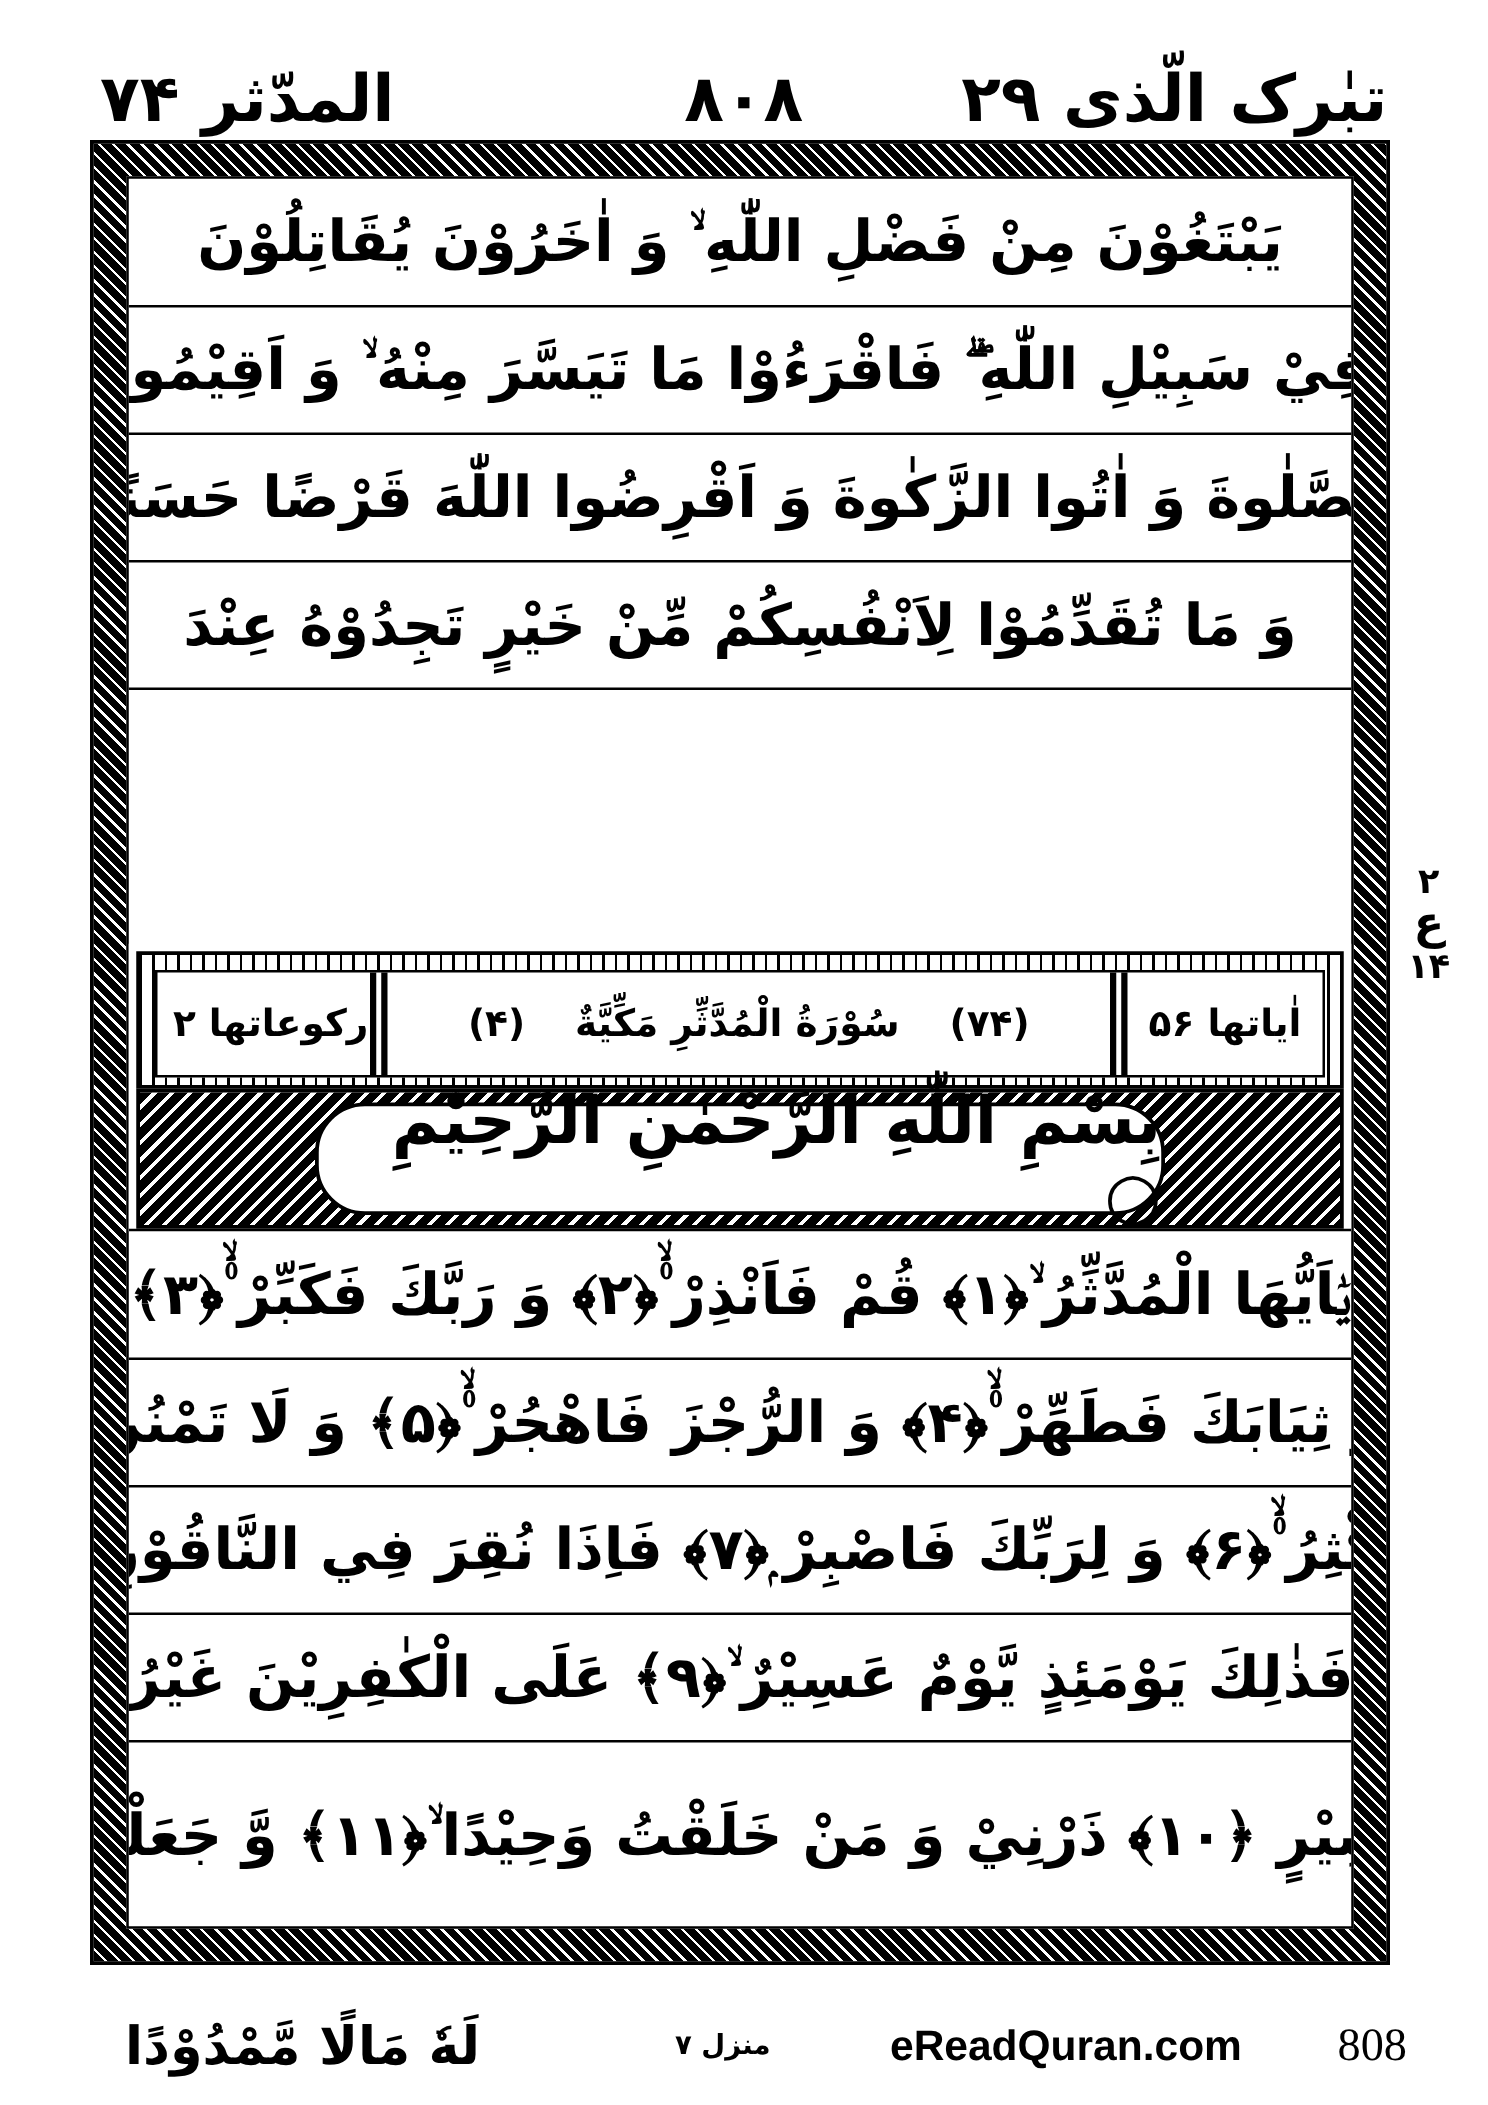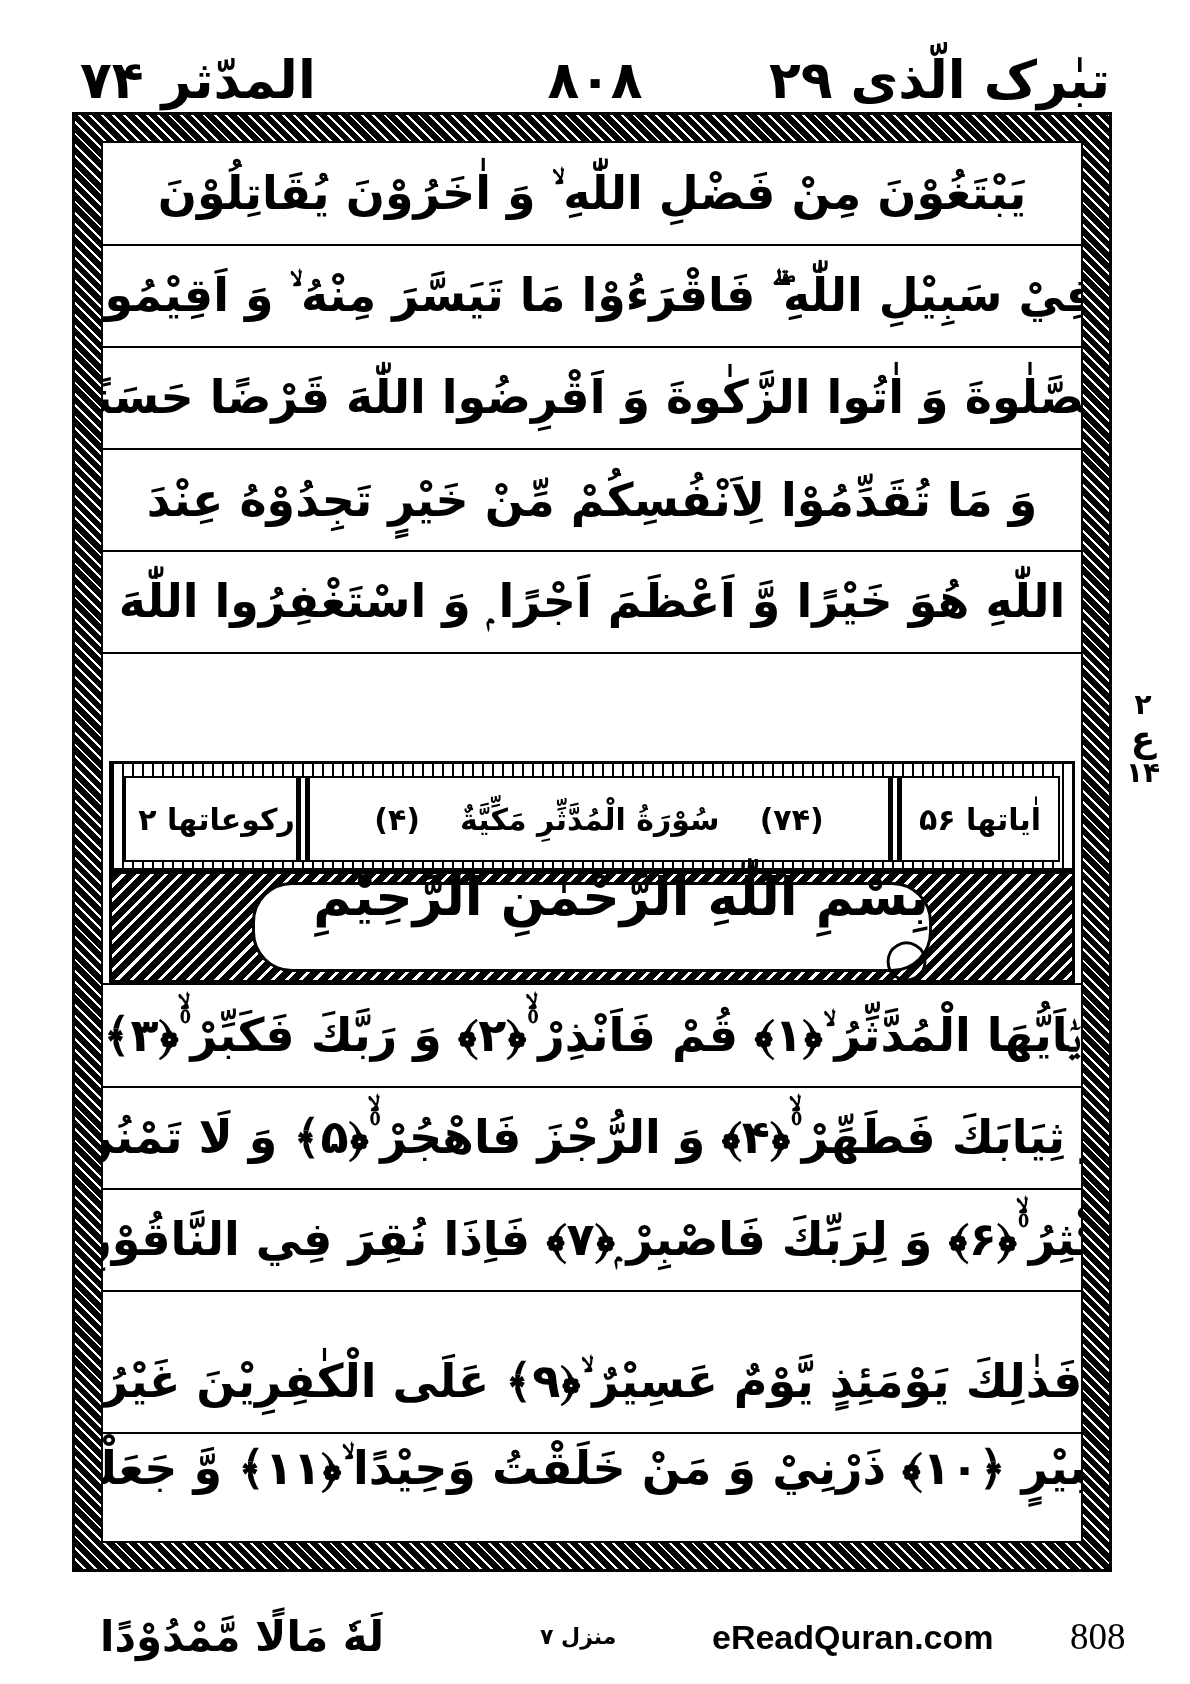--- a/index.html
+++ b/index.html
@@ -55,21 +55,20 @@
 <div class="hdr hdr-right">تبٰرک الّذی ۲۹</div>
 <div class="hdr hdr-center">۸۰۸</div>
 <div class="hdr hdr-left">المدّثر ۷۴</div>
 
 <div class="frame">
   <div class="frame-inner">
     <div class="line" style="top:0;height:101px">يَبْتَغُوْنَ مِنْ فَضْلِ اللّٰهِ ۙ وَ اٰخَرُوْنَ يُقَاتِلُوْنَ</div>
     <div class="line" style="top:102px;height:101px">فِيْ سَبِيْلِ اللّٰهِ ۖۗ فَاقْرَءُوْا مَا تَيَسَّرَ مِنْهُ ۙ وَ اَقِيْمُوا</div>
     <div class="line" style="top:204px;height:101px">الصَّلٰوةَ وَ اٰتُوا الزَّكٰوةَ وَ اَقْرِضُوا اللّٰهَ قَرْضًا حَسَنًا ۭ</div>
     <div class="line" style="top:306px;height:101px">وَ مَا تُقَدِّمُوْا لِاَنْفُسِكُمْ مِّنْ خَيْرٍ تَجِدُوْهُ عِنْدَ</div>
-    <div class="line" style="top:408px;height:101px">اللّٰهِ هُوَ خَيْرًا وَّ اَعْظَمَ اَجْرًا ۭ وَ اسْتَغْفِرُوا اللّٰهَ</div>
 
     <div class="surah-hdr">
       <div class="sh-top">
         <div class="sh-top-inner">
           <div class="sh-cell side">اٰیاتها ۵۶</div>
           <div class="sh-cell mid">
             <span>(۷۴)</span>
             <span>سُوْرَةُ الْمُدَّثِّرِ مَكِّيَّةٌ</span>
             <span>(۴)</span>
           </div>
@@ -77,21 +76,21 @@
         </div>
       </div>
       <div class="sh-bism">
         <div class="bism-inner">بِسْمِ اللّٰهِ الرَّحْمٰنِ الرَّحِيْمِ ○</div>
       </div>
     </div>
 
     <div class="line" style="top:842px;height:101px">يٰۤاَيُّهَا الْمُدَّثِّرُ ۙ﴿۱﴾ قُمْ فَاَنْذِرْ ۠ۙ﴿۲﴾ وَ رَبَّكَ فَكَبِّرْ ۠ۙ﴿۳﴾</div>
     <div class="line" style="top:944px;height:101px">وَ ثِيَابَكَ فَطَهِّرْ ۠ۙ﴿۴﴾ وَ الرُّجْزَ فَاهْجُرْ ۠ۙ﴿۵﴾ وَ لَا تَمْنُنْ</div>
     <div class="line" style="top:1046px;height:101px">تَسْتَكْثِرُ ۠ۙ﴿۶﴾ وَ لِرَبِّكَ فَاصْبِرْ ۭ﴿۷﴾ فَاِذَا نُقِرَ فِي النَّاقُوْرِ ۙ﴿۸﴾</div>
-    <div class="line" style="top:1188px;height:101px">فَذٰلِكَ يَوْمَئِذٍ يَّوْمٌ عَسِيْرٌ ۙ﴿۹﴾ عَلَى الْكٰفِرِيْنَ غَيْرُ</div>
+    <div class="line" style="top:1148px;height:101px">فَذٰلِكَ يَوْمَئِذٍ يَّوْمٌ عَسِيْرٌ ۙ﴿۹﴾ عَلَى الْكٰفِرِيْنَ غَيْرُ</div>
     <div class="line last" style="top:1250px;height:150px">يَسِيْرٍ ﴿۱۰﴾ ذَرْنِيْ وَ مَنْ خَلَقْتُ وَحِيْدًا ۙ﴿۱۱﴾ وَّ جَعَلْتُ</div>
   </div>
 </div>
 
 <div class="margin-ruku">
   <div>۲</div>
   <div style="font-size:36px">ع</div>
   <div>۱۴</div>
 </div>
 

